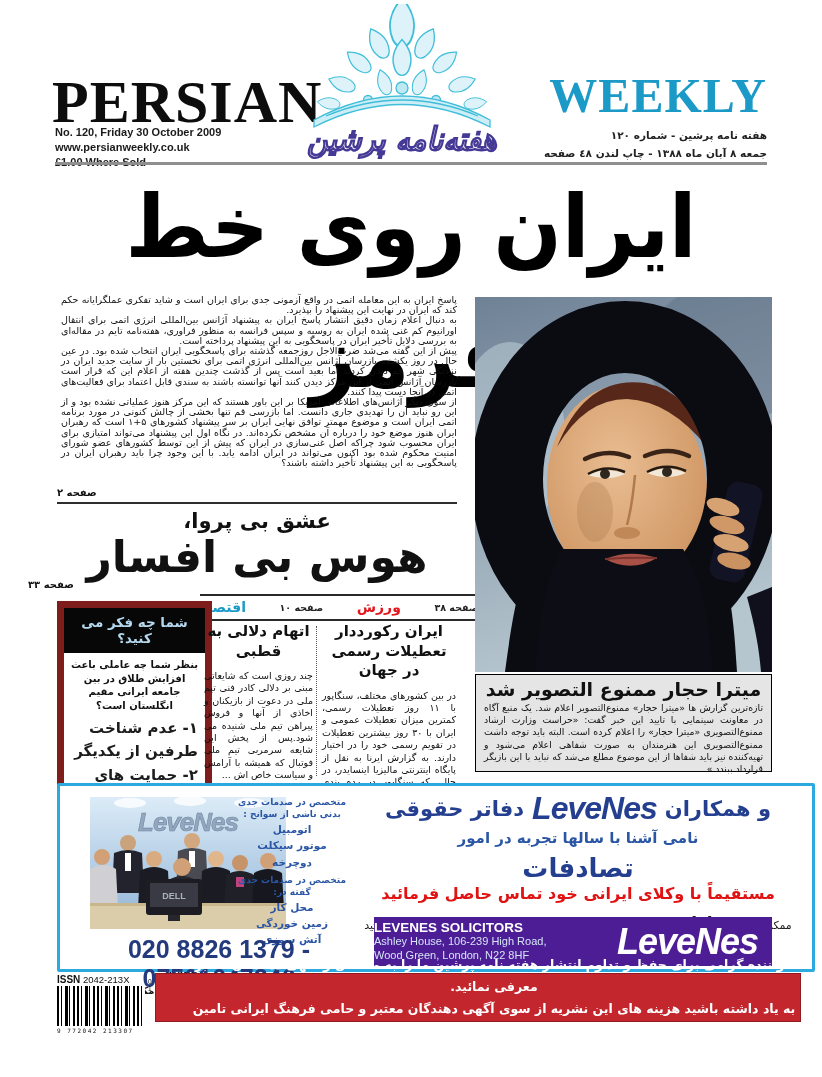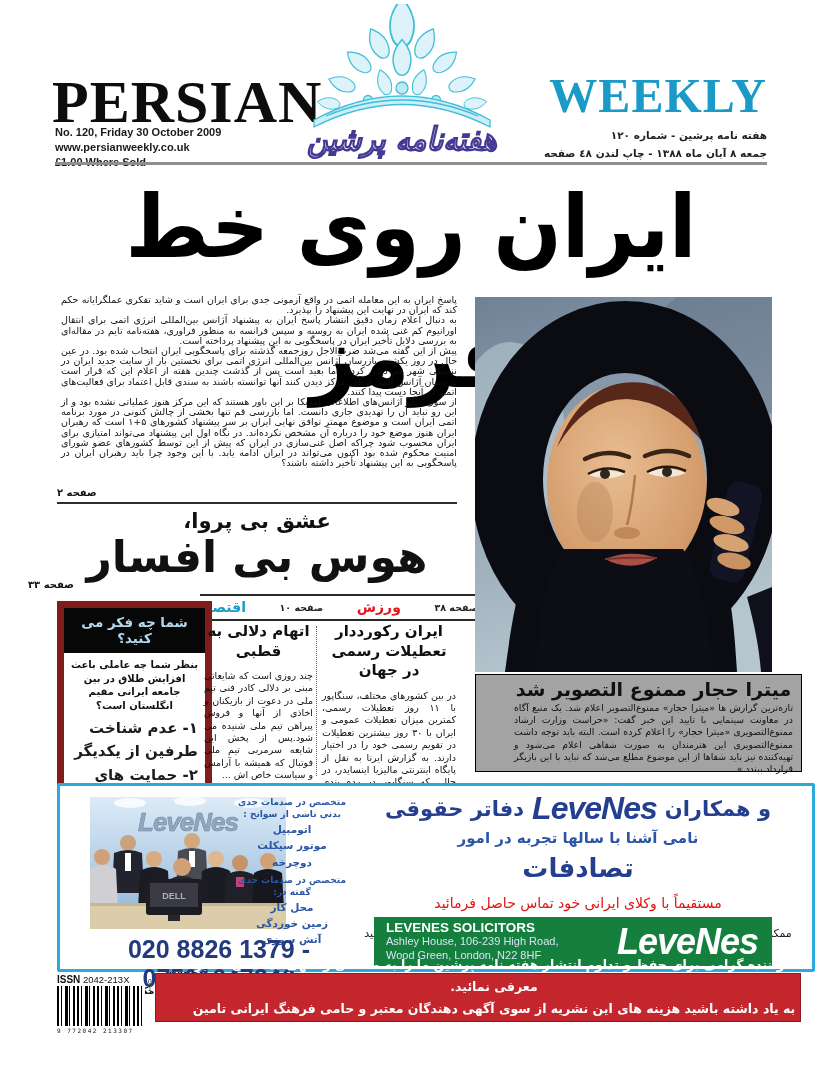--- a/index.html
+++ b/index.html
@@ -57,45 +57,45 @@
   
   .artcol{top:622px;}
   .art-title{font-size:15px;font-weight:bold;text-align:center;line-height:1.3;margin:0 0 9px;}
   .art-body{font-size:9.5px;line-height:12.4px;text-align:justify;color:#101010;}
   .art-mid{left:204px;width:109px;}
   .art-right{left:322px;width:134px;}
   .dotted-div{left:316px;top:626px;height:150px;border-left:1.5px dotted #555;}
 
   
   .photo{left:475px;top:297px;width:297px;height:375px;}
-  .caption-box{left:475px;top:674px;width:295px;height:96px;border:1px solid #000;background:#a3a3a3;padding-left:30px;}
+  .caption-box{left:475px;top:674px;width:295px;height:96px;border:1px solid #000;background:#e5e5e5;}
   .caption-title{font-size:19px;font-weight:bold;text-align:center;margin:3px 0 2px;}
   .caption-body{font-size:9.3px;line-height:12.2px;text-align:justify;padding:0 8px;color:#101010;}
 
   
   .ad{left:57px;top:783px;width:752px;height:183px;border:3px solid #2caae0;border-radius:2px;background:#fff;}
   .staff-photo{left:30px;top:11px;width:196px;height:132px;}
   .services{left:176px;top:5px;width:112px;color:#2a56a5;font-size:9px;text-align:center;line-height:1.35;}
   .services .svc-head{font-weight:bold;margin-top:5px;text-align:center;}
   .services .svc-item{font-weight:bold;font-size:10.5px;margin-top:2px;}
   .ad-main{left:292px;top:4px;width:452px;text-align:center;}
   .ad-title{display:flex;flex-direction:row-reverse;justify-content:center;align-items:center;gap:8px;
             color:#243f8f;font-size:21px;font-weight:bold;}
   .logo-text{font-family:"Liberation Sans",sans-serif;font-style:italic;font-weight:bold;
              letter-spacing:-1px;direction:ltr;}
   .ad-logo-inline{font-size:32px;color:#243f8f;}
   .ad-sub{color:#2a56a5;font-size:15px;font-weight:bold;margin-top:2px;}
   .ad-spec{color:#243f8f;font-size:26px;font-weight:bold;margin-top:6px;}
-  .ad-red{color:#e01212;font-size:14px;font-weight:normal;margin-top:12px;}
+  .ad-red{color:#e01212;font-size:16px;font-weight:bold;margin-top:1px;}
   .ad-pounds{color:#1c1c1c;font-size:11px;margin-top:10px;}
   .ad-pounds b{font-size:17px;}
   .ad-phone{left:4px;top:149px;width:310px;text-align:center;color:#233a7d;
             font-size:25px;font-weight:bold;direction:ltr;font-family:"Liberation Sans",sans-serif;}
-  .ad-banner{left:314px;top:131px;width:398px;height:49px;background:#15803d;display:flex;
-             align-items:center;justify-content:space-between;padding:0 14px 0 12px;box-sizing:border-box;}
+  .ad-banner{left:314px;top:131px;width:398px;height:49px;background:#4c1d95;display:flex;
+             align-items:center;justify-content:space-between;padding:0 14px 0 0;box-sizing:border-box;}
   .banner-name{color:#fff;font-weight:bold;font-size:13.5px;}
   .banner-addr{color:#d6e4f7;font-size:11px;line-height:1.25;}
   .banner-logo{color:#fff;font-size:36px;}
 
   
   .issn-block{left:57px;top:974px;width:100px;}
   .issn-label{font-size:9.5px;color:#111;}
   .issn-label b{font-size:10px;}
   .barcode-bars{margin-top:1px;width:88px;height:40px;
     background:repeating-linear-gradient(90deg,#000 0 2px,#fff 2px 4px,#000 4px 5px,#fff 5px 8px,

